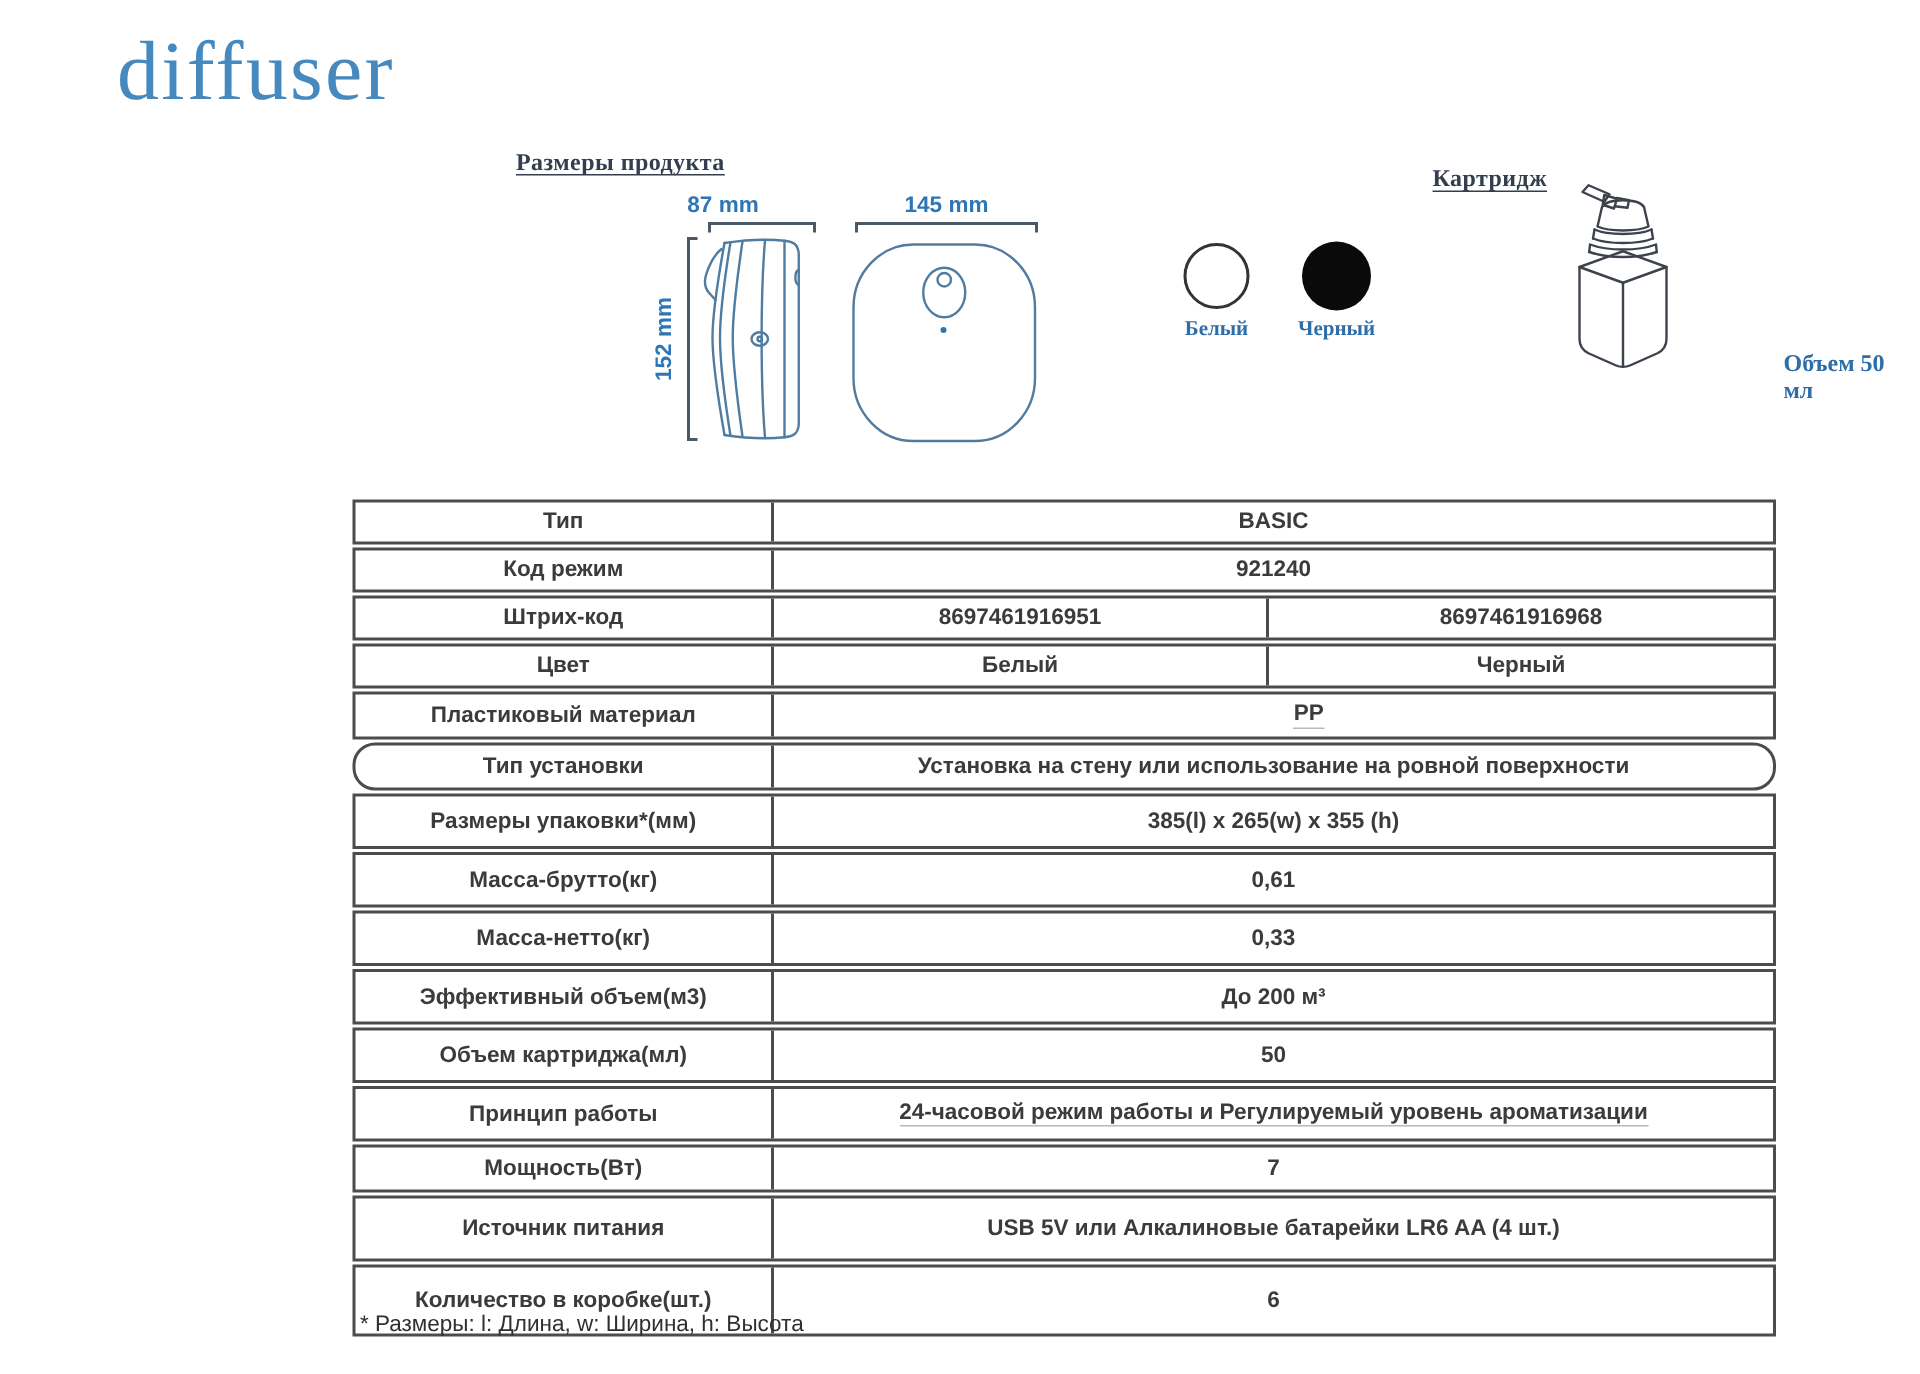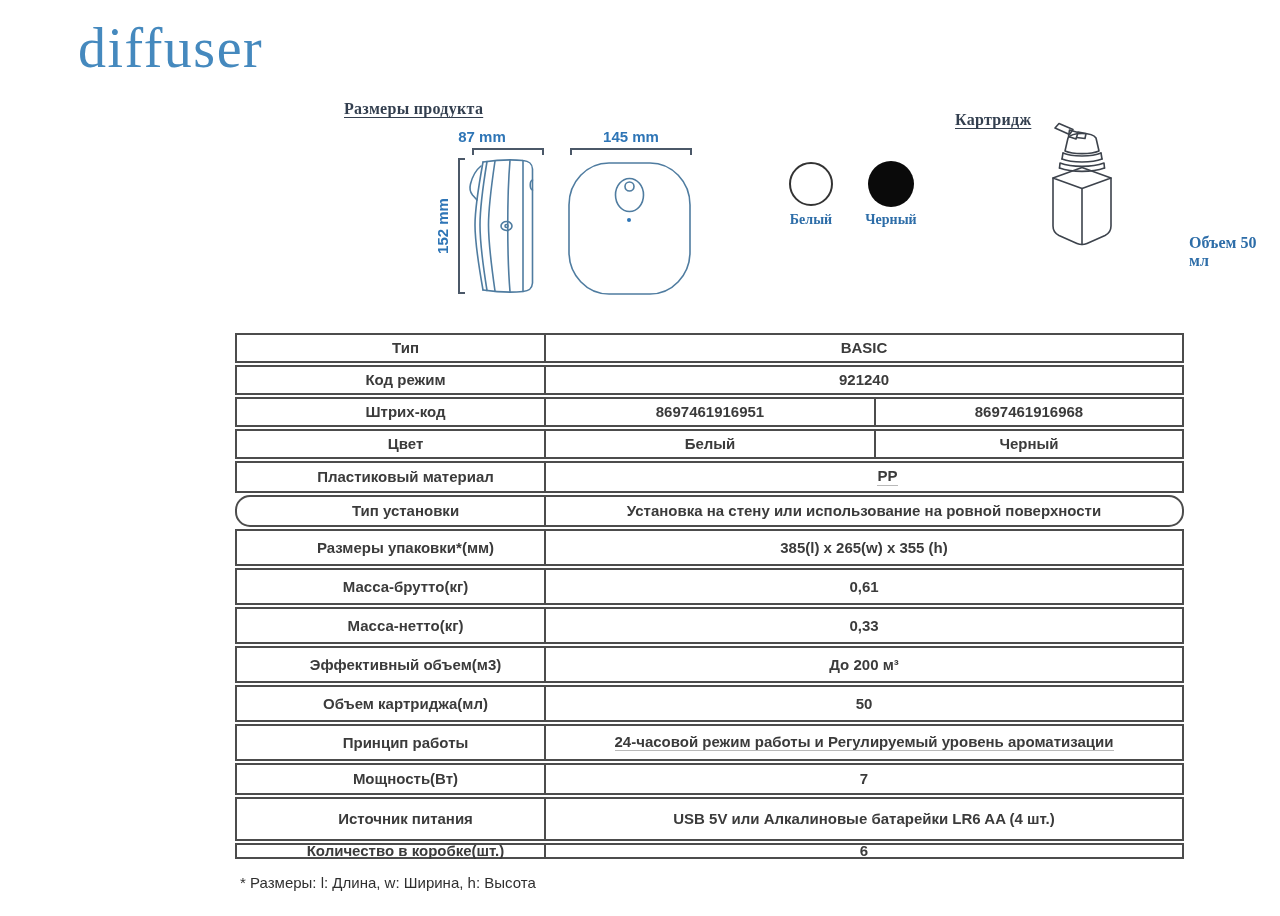--- a/index.html
+++ b/index.html
@@ -27,21 +27,21 @@
   svg.cart path, svg.cart ellipse { stroke:#3d434c; stroke-width:1.6; }
 
   
   .swatch { position:absolute; border-radius:50%; }
   .swatch.white { width:44px; height:44px; border:2px solid #333; background:#fff; }
   .swatch.black { width:46px; height:46px; background:#0a0a0a; }
   .swatch-label { position:absolute; font-family:"Liberation Serif", serif; font-weight:bold; font-size:14px; color:#2d6da8; text-align:center; }
 
   
   .spec-table { position:absolute; left:235px; top:333px; width:949px; }
-  .trow { display:flex; align-items:stretch; border:2px solid #4c4c4c; margin-bottom:2px; height:30px; background:#fff;padding-left:30px; }
+  .trow { display:flex; align-items:stretch; border:2px solid #4c4c4c; margin-bottom:2px; height:30px; background:#fff; }
   .trow.tall { height:37px; }
   .cell { display:flex; align-items:center; justify-content:center; font-weight:bold; font-size:15px; color:#3b3b3b; text-align:center; line-height:1.05; }
   .cell.label { width:279px; border-right:2px solid #4c4c4c; flex:0 0 279px; }
   .cell.value { flex:1; }
   .cell.value-a { flex:0 0 330px; border-right:2px solid #4c4c4c; }
   .cell.value-b { flex:1; }
   .u-light { border-bottom:1px solid #b9b9b9; padding-bottom:1px; }
 
   .footnote { position:absolute; left:240px; top:874px; font-size:15px; color:#2f2f2f; font-weight:500; }
 </style>
@@ -180,21 +180,21 @@
     <div class="trow" style="height:32px;">
       <div class="cell label">Мощность(Вт)</div>
       <div class="cell value">7</div>
     </div>
 
     <div class="trow" style="height:44px;">
       <div class="cell label">Источник питания</div>
       <div class="cell value">USB 5V или Алкалиновые батарейки LR6 AA (4 шт.)</div>
     </div>
 
-    <div class="trow" style="height:16px;">
+    <div class="trow" style="height:48px;">
       <div class="cell label">Количество в коробке(шт.)</div>
       <div class="cell value">6</div>
     </div>
 
   </div>
 
   <div class="footnote">* Размеры: l: Длина, w: Ширина, h: Высота</div>
 
 </div>
 

